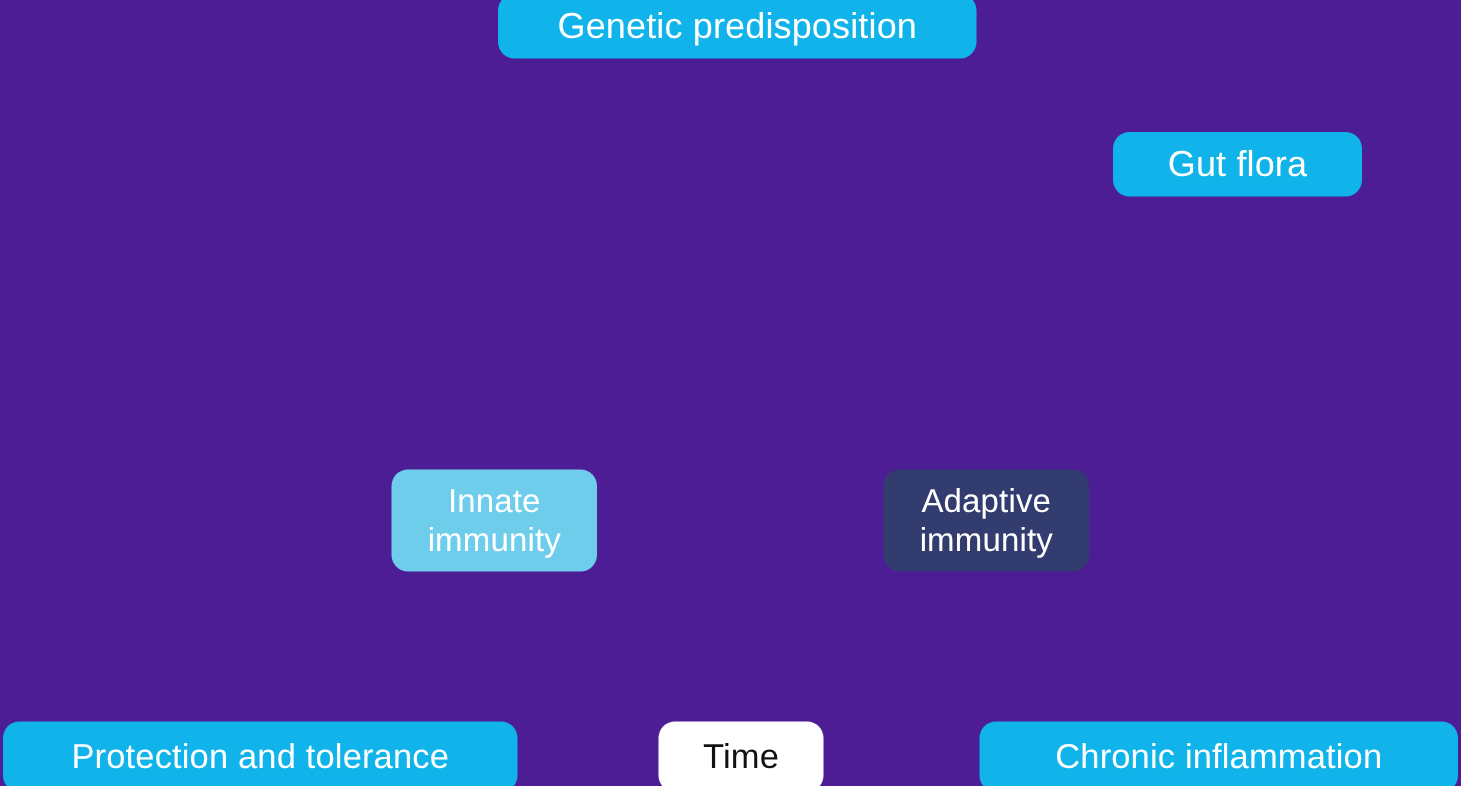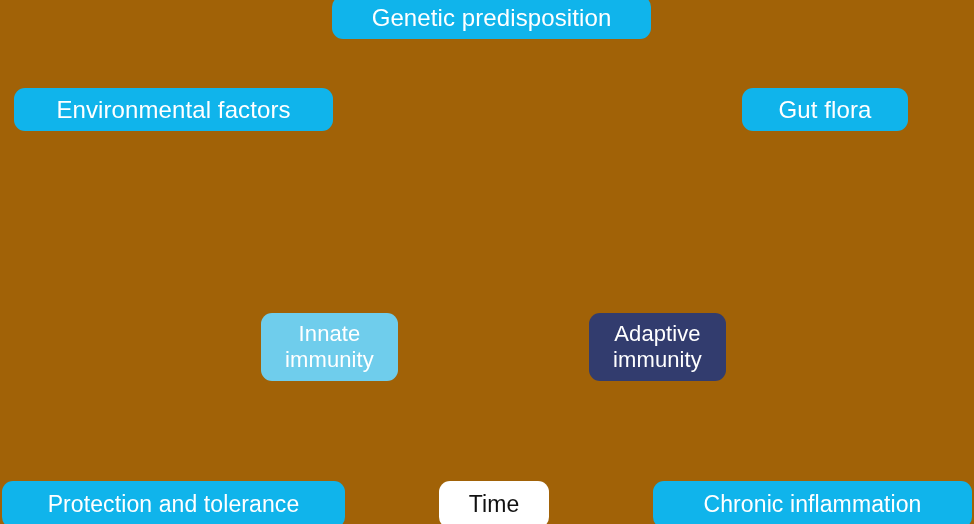--- a/index.html
+++ b/index.html
@@ -8,21 +8,21 @@
     padding: 0;
     background: #000000;
   }
   body {
     font-family: "Liberation Sans", sans-serif;
   }
   #diagram-canvas {
     position: relative;
     width: 974px;
     height: 524px;
-    background: #a16207;
+    background: #4c1d95;
     overflow: hidden;
   }
   .node {
     position: absolute;
     box-sizing: border-box;
     display: flex;
     align-items: center;
     justify-content: center;
     text-align: center;
     border-radius: 11px;
@@ -77,21 +77,20 @@
     font-size: 23px;
   }
 </style>
 </head>
 <body>
 
 <div id="diagram-canvas">
 
   <div class="node cyan" id="node-genetic-predisposition">Genetic predisposition</div>
 
-  <div class="node cyan" id="node-environmental-factors">Environmental factors</div>
 
   <div class="node cyan" id="node-gut-flora">Gut flora</div>
 
 
   <div class="node lightblue" id="node-innate-immunity">Innate
 immunity</div>
 
   <div class="node navy" id="node-adaptive-immunity">Adaptive
 immunity</div>
 

